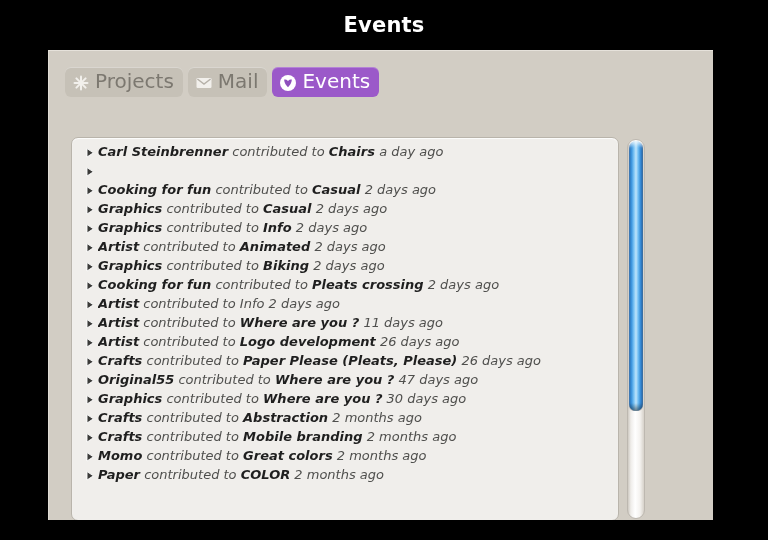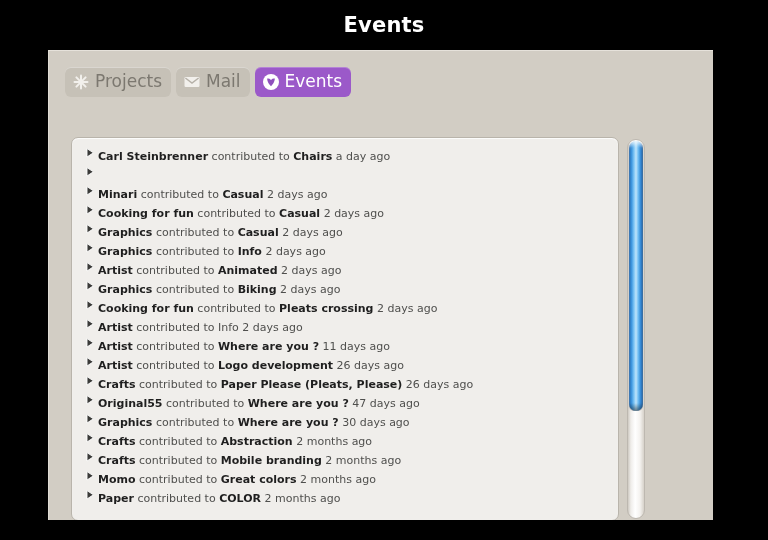--- a/index.html
+++ b/index.html
@@ -66,21 +66,21 @@
   .tab {
     display: flex;
     align-items: center;
     gap: 5px;
     height: 30px;
     padding: 0 9px 0 7px;
     border-radius: 6px;
     box-sizing: border-box;
     background: #c6c1b7;
     color: #7c7870;
-    font-size: 17px;
+    font-size: 20px;
     cursor: pointer;
     user-select: none;
     box-shadow: inset 0 1px 0 rgba(255,255,255,0.35);
   }
   .tab.active {
     background: #9b59c9;
     color: #ffffff;
     box-shadow: inset 0 1px 0 rgba(255,255,255,0.25);
   }
   .tab-label {
@@ -112,26 +112,27 @@
   #events-list {
     position: absolute;
     left: 0;
     top: 6px;
     width: 100%;
     padding: 0 0 0 10px;
     box-sizing: border-box;
   }
   .event-row {
     display: flex;
-    align-items: flex-end;
+    align-items: flex-start;
     height: 19px;
     white-space: nowrap;
-    font-size: 11px;
+    font-size: 13px;
     color: #4a4a48;
     cursor: default;
+    font-style: italic;
   }
   .row-bullet {
     flex: 0 0 16px;
     width: 16px;
     height: 19px;
     position: relative;
     top: 1px;
   }
   .row-text {
     overflow: hidden;
@@ -282,27 +283,20 @@
             <span class="row-bullet"><svg viewBox="0 0 16 16" width="16" height="16" aria-hidden="true">
                 <path d="M5 3.6 L11.4 7.8 L5 12 Z" fill="#3a3a38"></path>
                 <path d="M5 3.6 L11.4 7.8 L5 12 Z" fill="none" stroke="#ffffff" stroke-width="0.9"></path>
               </svg></span>
           </div>
           <div class="event-row">
             <span class="row-bullet"><svg viewBox="0 0 16 16" width="16" height="16" aria-hidden="true">
                 <path d="M5 3.6 L11.4 7.8 L5 12 Z" fill="#3a3a38"></path>
                 <path d="M5 3.6 L11.4 7.8 L5 12 Z" fill="none" stroke="#ffffff" stroke-width="0.9"></path>
               </svg></span>
-            <span class="row-text"><span class="b">Minari</span> <span class="n">contributed to</span> <span class="b">Casual</span> <span class="n">2 days ago</span></span>
-          </div>
-          <div class="event-row">
-            <span class="row-bullet"><svg viewBox="0 0 16 16" width="16" height="16" aria-hidden="true">
-                <path d="M5 3.6 L11.4 7.8 L5 12 Z" fill="#3a3a38"></path>
-                <path d="M5 3.6 L11.4 7.8 L5 12 Z" fill="none" stroke="#ffffff" stroke-width="0.9"></path>
-              </svg></span>
             <span class="row-text"><span class="b">Cooking for fun</span> <span class="n">contributed to</span> <span class="b">Casual</span> <span class="n">2 days ago</span></span>
           </div>
           <div class="event-row">
             <span class="row-bullet"><svg viewBox="0 0 16 16" width="16" height="16" aria-hidden="true">
                 <path d="M5 3.6 L11.4 7.8 L5 12 Z" fill="#3a3a38"></path>
                 <path d="M5 3.6 L11.4 7.8 L5 12 Z" fill="none" stroke="#ffffff" stroke-width="0.9"></path>
               </svg></span>
             <span class="row-text"><span class="b">Graphics</span> <span class="n">contributed to</span> <span class="b">Casual</span> <span class="n">2 days ago</span></span>
           </div>
           <div class="event-row">

